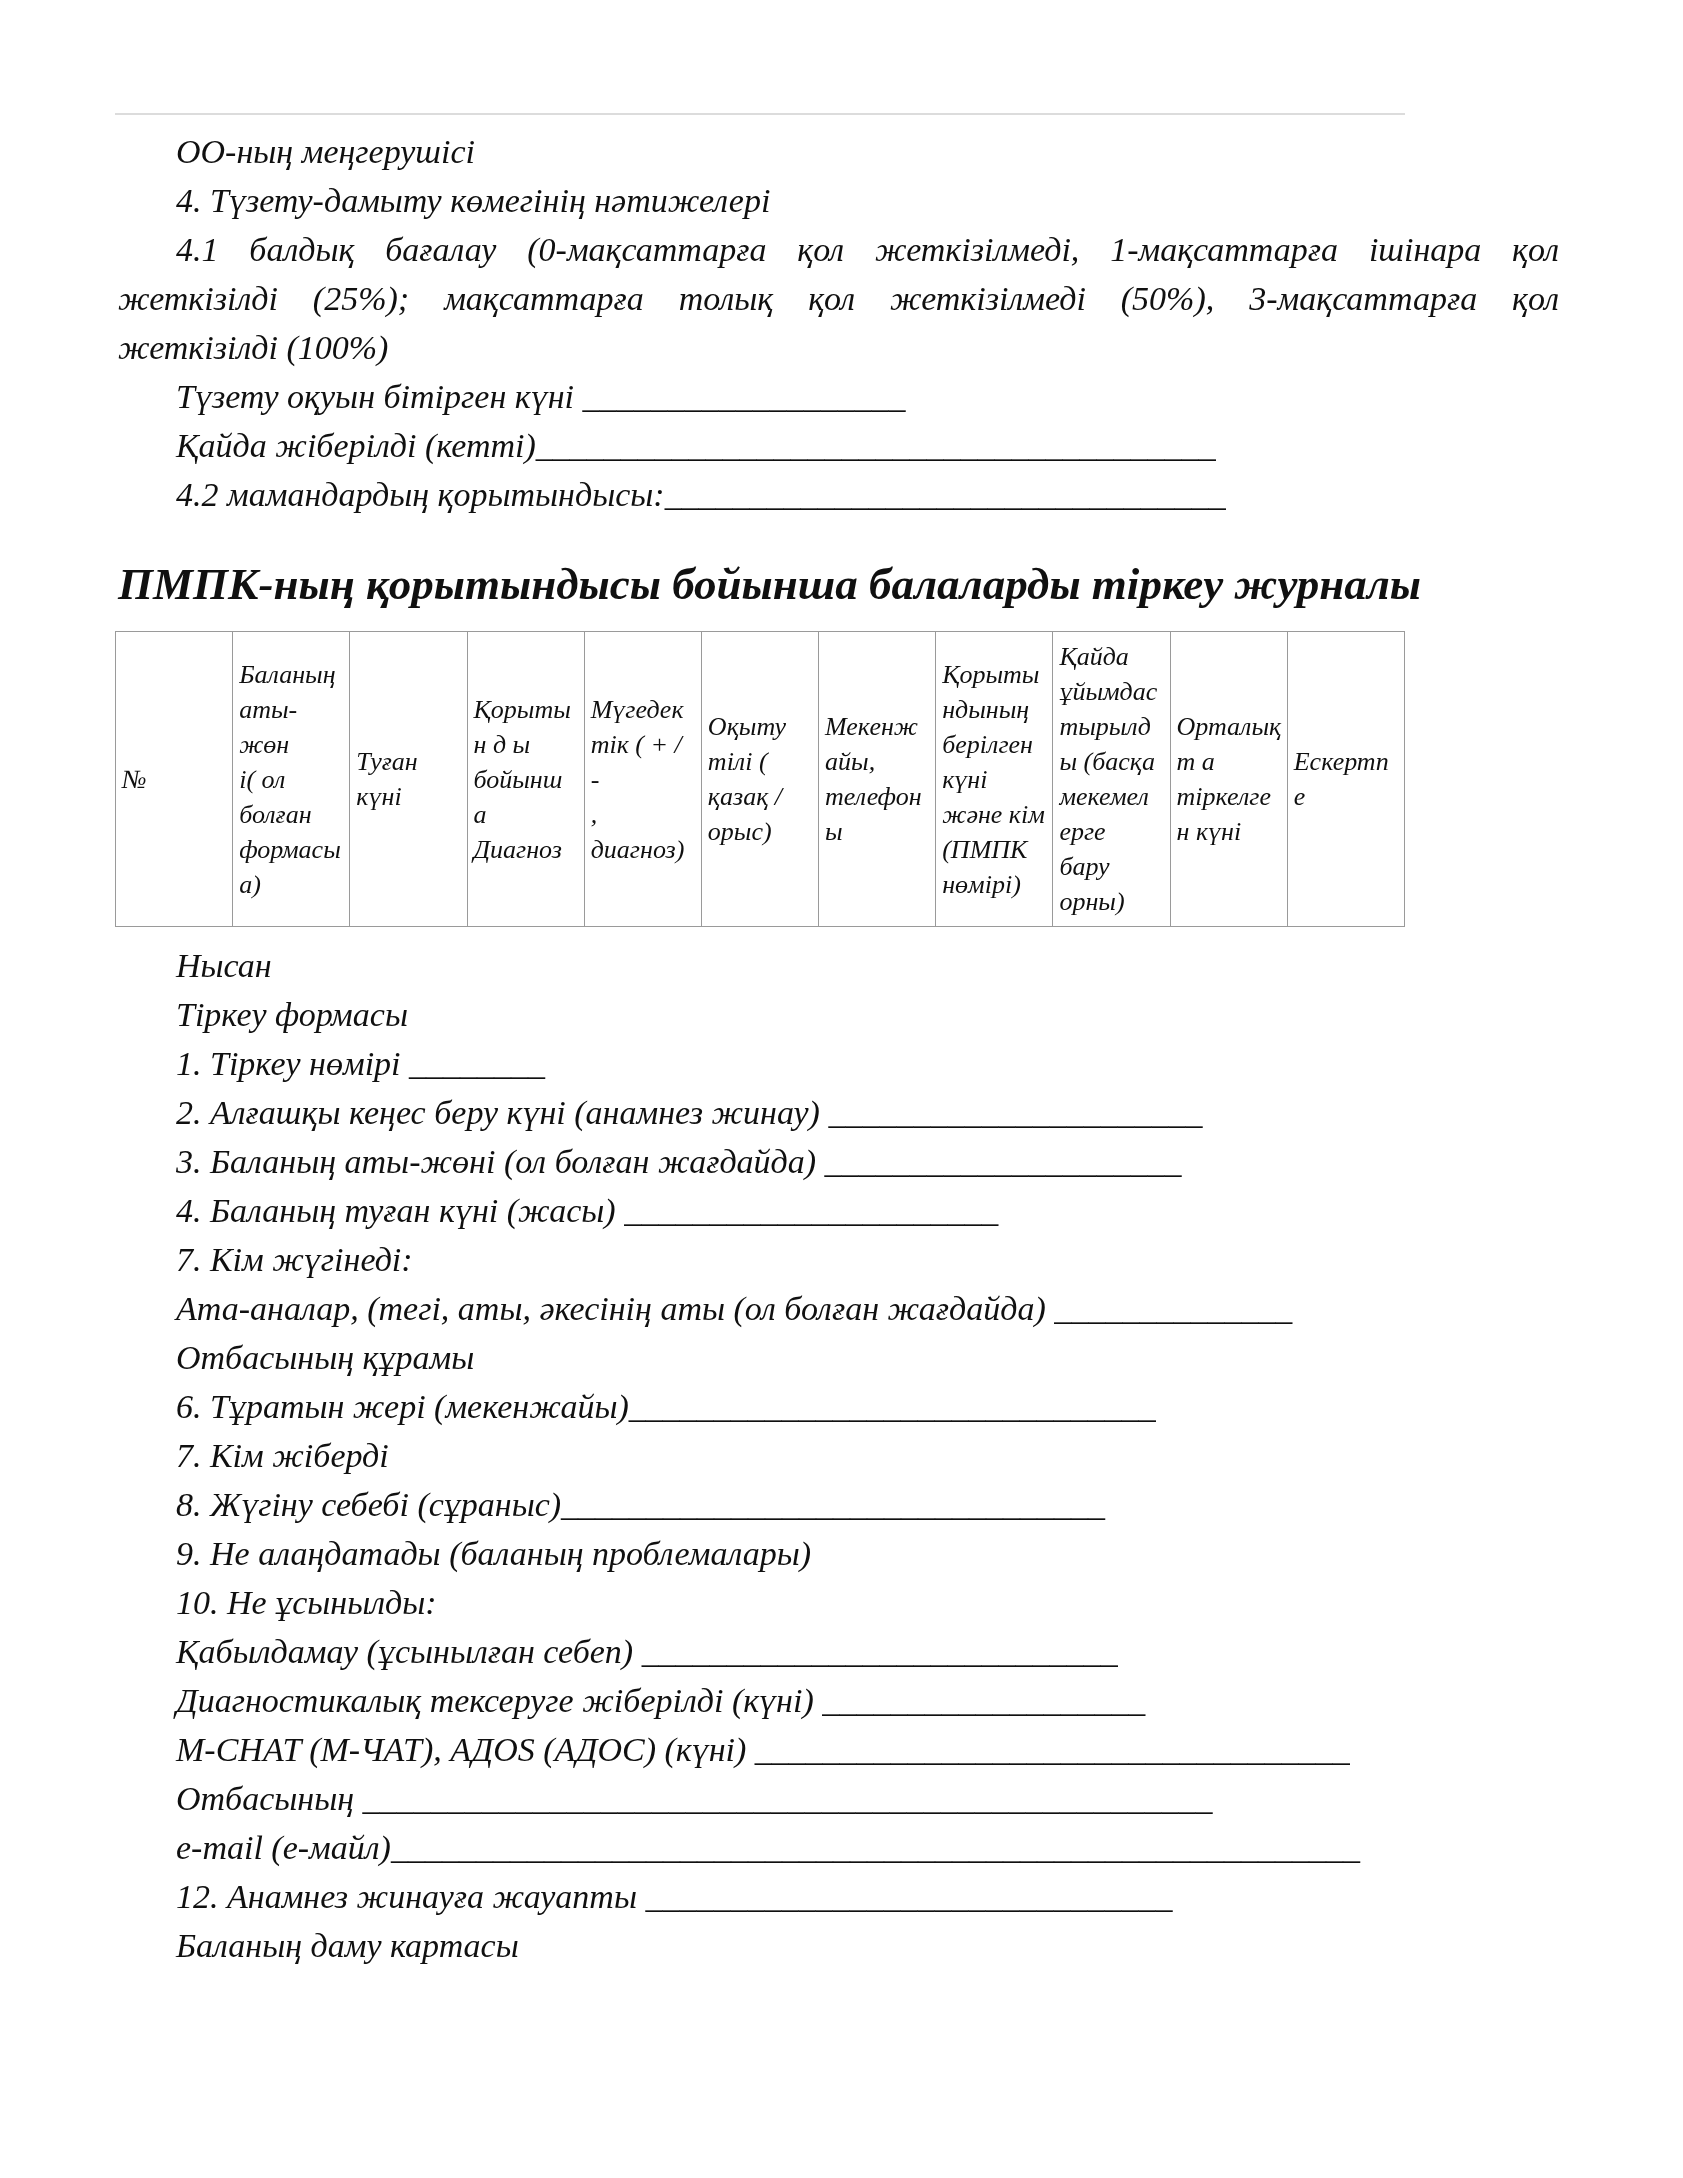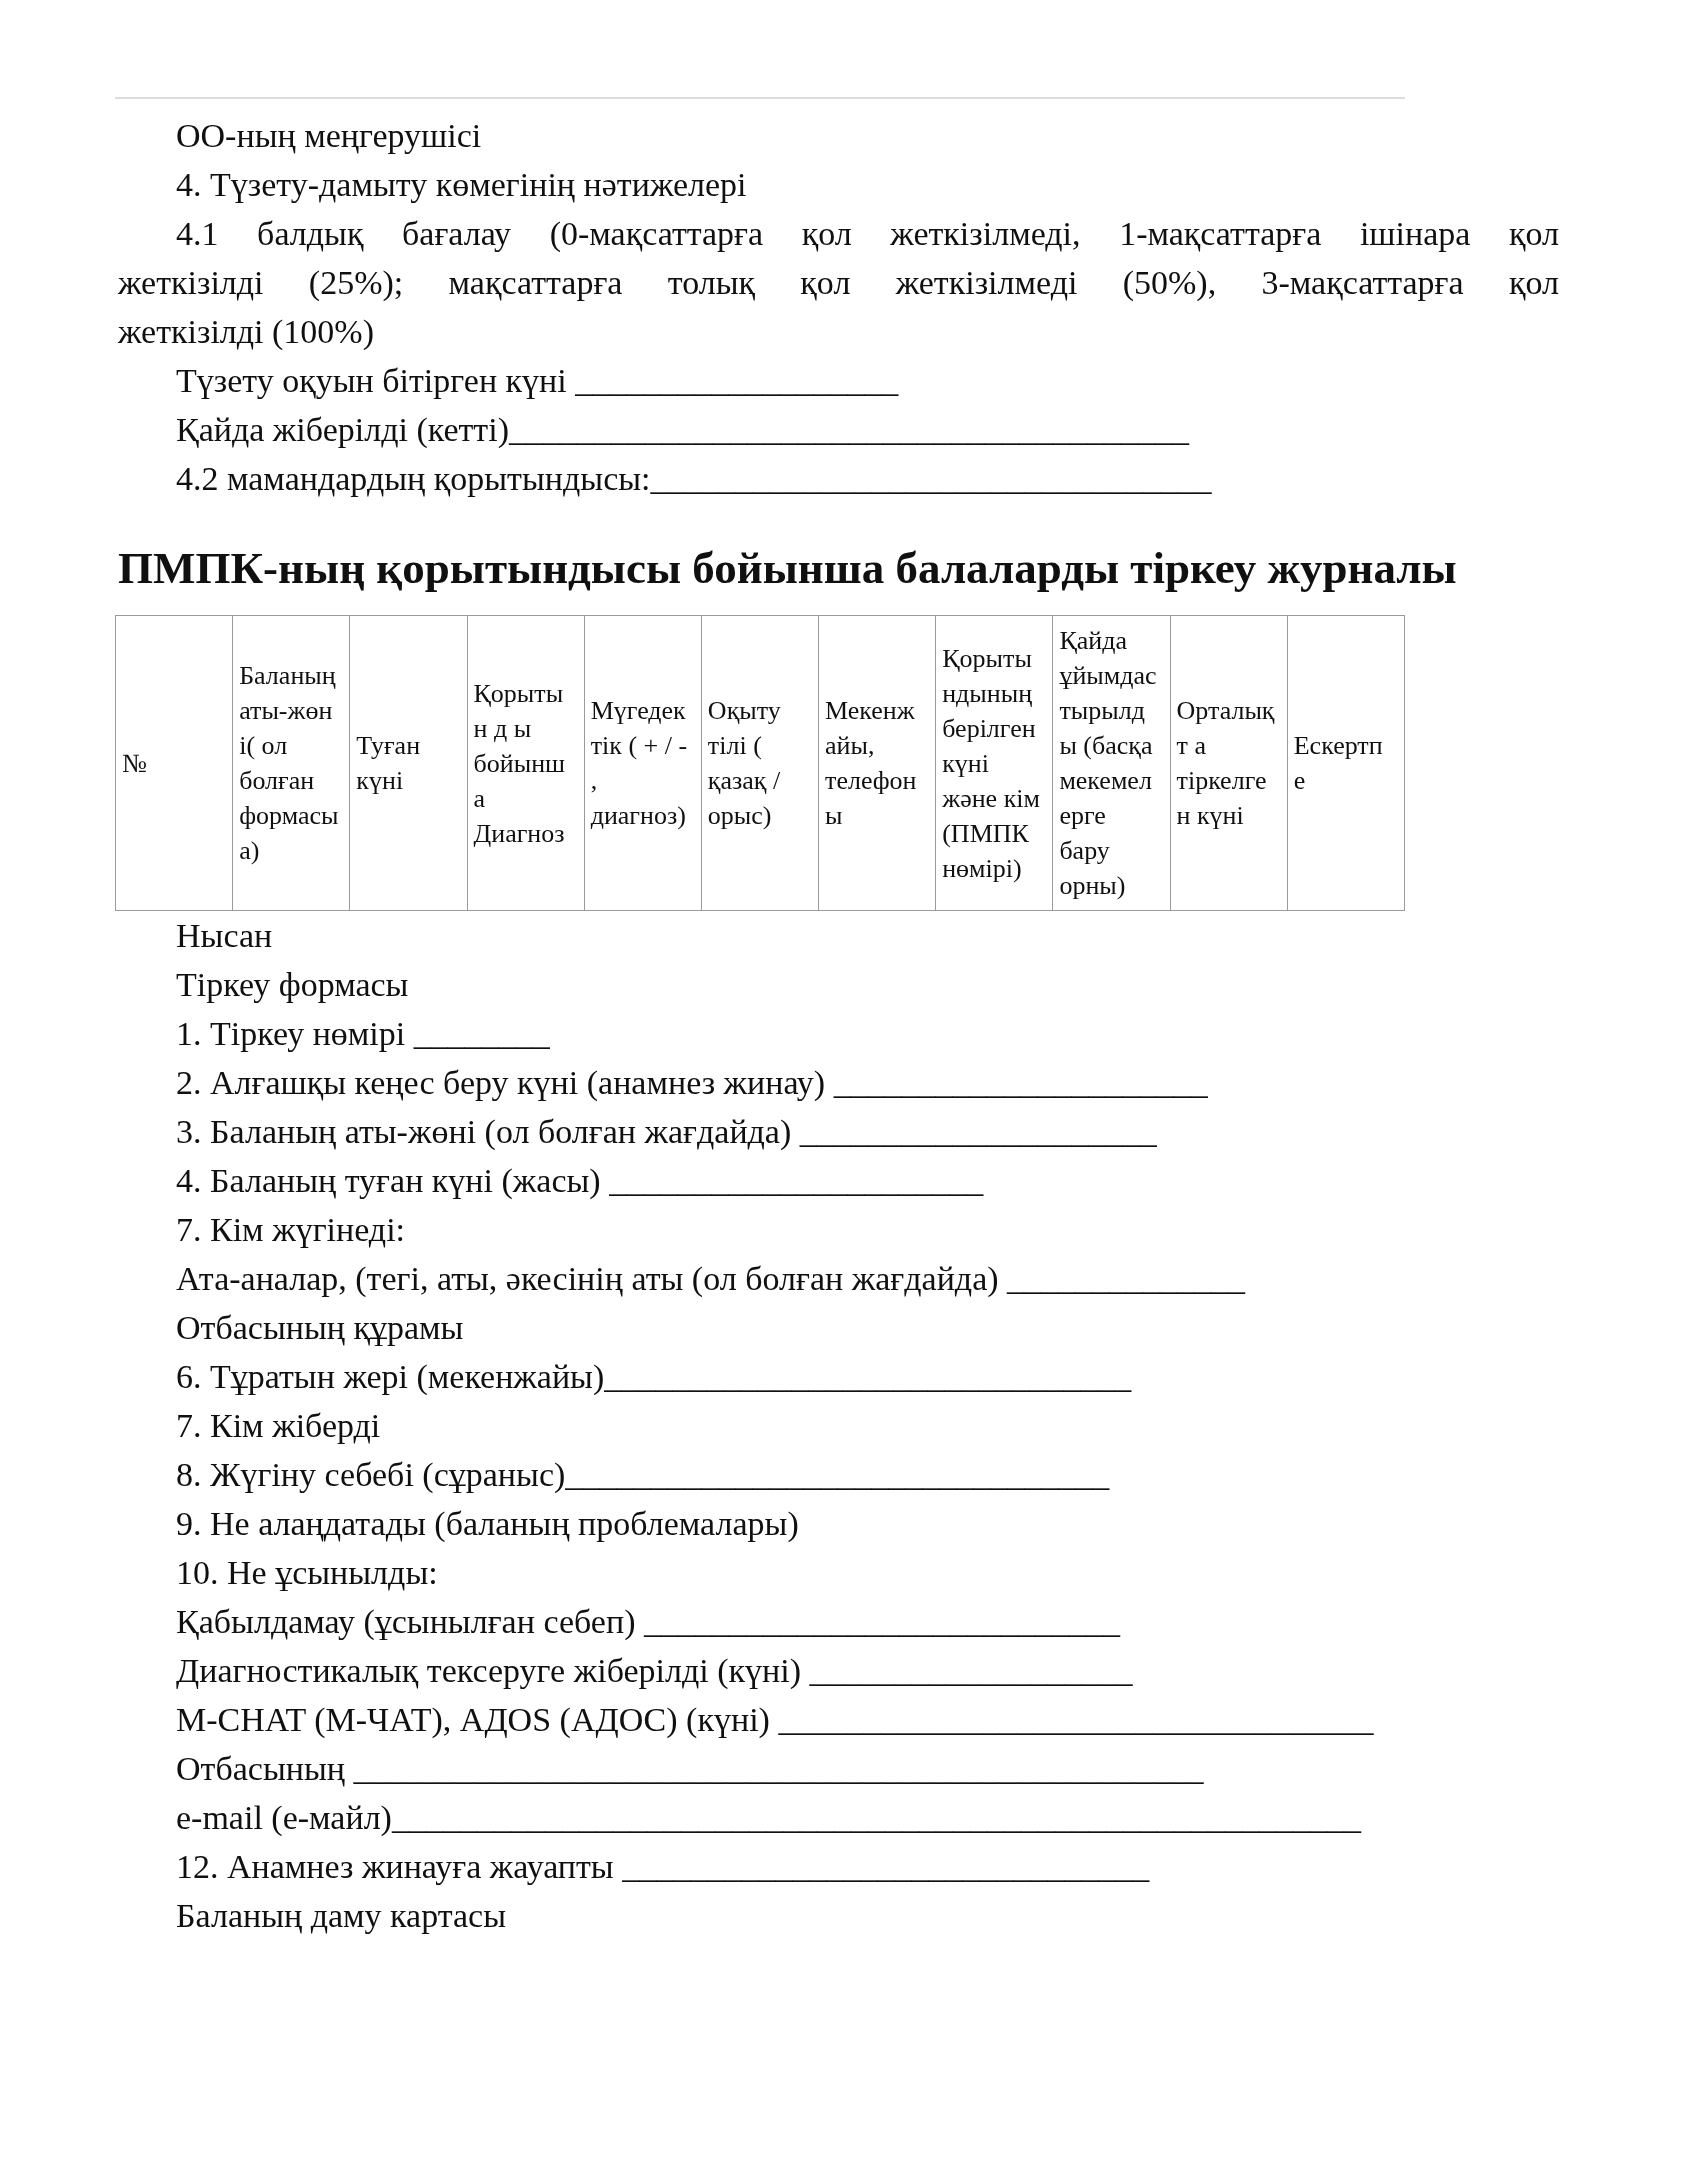--- a/index.html
+++ b/index.html
@@ -1,25 +1,26 @@
 <!DOCTYPE html>
 <html><head>
 <meta charset="utf-8">
 <style>
   html, body { margin: 0; padding: 0; background: #ffffff; }
   body { width: 1683px; height: 2178px; }
   .page {
     box-sizing: border-box;
     width: 1683px; height: 2178px;
-    padding: 0 124px 0 118px;
+    padding: 16px 124px 0 118px;
     font-family: "Liberation Serif", serif;
     font-size: 34px;
     line-height: 49px;
     color: #101010;
     overflow: hidden;
+    font-style: italic;
   }
   .top-rule {
     height: 2px; width: 1290px;
     margin: 97px 0 0 -3px;
     background: #dcdcdc;
   }
   p.line { margin: 0; }
   .ind { padding-left: 58px; }
   .jst { text-align: justify; text-align-last: justify; }
   .intro p.first { margin-top: 12px; }
@@ -36,21 +37,21 @@
   table.register td {
     border: 1px solid #9a9a9a;
     vertical-align: middle;
     padding: 7px 6px;
     font-size: 26px;
     line-height: 35px;
     white-space: pre-line;
     text-align: left;
     overflow: hidden;
   }
-  .form-section { }
+  .form-section { margin-top: 14px; }
   .form-section p { margin: 0; }
 </style>
 </head>
 <body>
 
 <div class="page">
 
   <div class="top-rule"></div>
 
   <div class="intro">

